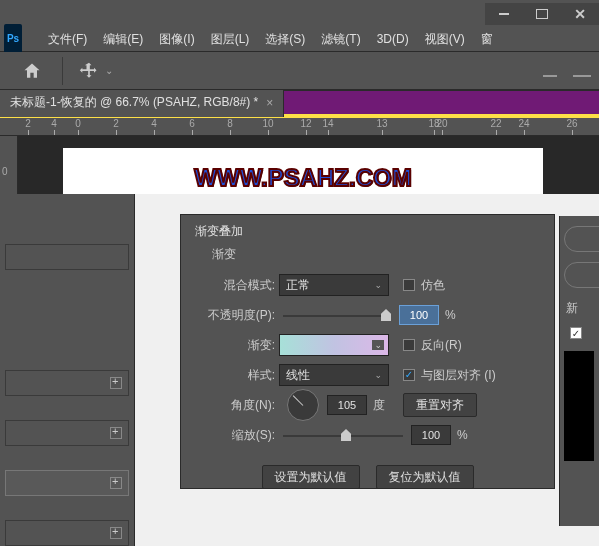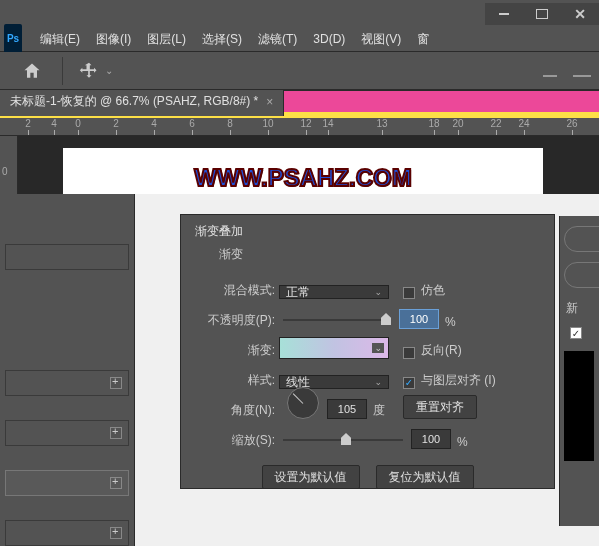--- a/index.html
+++ b/index.html
@@ -9,32 +9,32 @@
 .titlebar .tb-btn { width: 38px; height: 22px; display: flex; align-items: center; justify-content: center; color: #ccc; margin-top: 2px; }
 .titlebar .tb-btn:nth-child(1){ background: #444; }
 .titlebar .tb-btn:nth-child(2){ background: #444; }
 .titlebar .tb-btn:nth-child(3){ background: #444; }
 .tb-min, .tb-max, .tb-close { display:inline-block; }
 .tb-min::after { content:""; display:block; width:10px; height:2px; background:#ccc; }
 .tb-max::after { content:""; display:block; width:10px; height:8px; border:1px solid #ccc; }
 .tb-close { font-size:14px; font-weight:bold; color:#ccc; }
 
 .menubar { height: 26px; background: #535353; display: flex; align-items: center; padding: 0 4px; border-bottom: 1px solid #2a2a2a; }
-.ps-logo { width: 18px; height: 30px; background: #001e36; color: #31a8ff; font-size: 10px; font-weight: bold; display: flex; align-items: center; justify-content: center; border-radius: 2px; margin-right: 10px; }
+.ps-logo { width: 18px; height: 30px; background: #001e36; color: #31a8ff; font-size: 10px; font-weight: bold; display: flex; align-items: center; justify-content: center; border-radius: 2px; margin-right: 18px; }
 .menu-item { color: #e0e0e0; font-size: 12px; padding: 0 8px; line-height: 26px; cursor: default; }
 
 .toolbar { height: 38px; background: #535353; border-bottom: 1px solid #2a2a2a; display: flex; align-items: center; padding: 0 8px; position: relative; }
 .home-icon { width: 20px; height: 20px; color: #ccc; margin: 0 14px; }
 .tool-sep { width: 1px; height: 28px; background: #3a3a3a; margin: 0 6px; }
 .move-tool { width: 20px; height: 20px; color: #ccc; margin-left: 10px; }
 .dropdown-arrow { width: 8px; color: #aaa; margin-left: 6px; font-size: 10px; }
 .toolbar-right { position:absolute; right:8px; display:flex; gap:16px; color:#999; }
 .tr-dash { width:14px; height:2px; background:#999; display:inline-block; margin-top:10px; }
 
-.tab-row { height: 28px; background: #ec4899; border-top: 1px solid #2a2a2a; border-bottom: 6px solid #fde047; display: flex; align-items: center; }
+.tab-row { height: 28px; background: #701a75; border-top: 1px solid #2a2a2a; border-bottom: 4px solid #fde047; display: flex; align-items: center; }
 .doc-tab { height: 28px; background: #535353; color: #e0e0e0; font-size: 12px; padding: 0 10px; display: flex; align-items: center; gap: 8px; border-right: 1px solid #2a2a2a; }
 .doc-tab .close-x { color: #aaa; font-size: 12px; }
 
 .ruler-h { height: 18px; background: #535353; position: relative; overflow: hidden; border-bottom: 1px solid #2a2a2a; }
 .ruler-h .tick { position: absolute; top: 0; height: 18px; color: #aaa; font-size: 10px; text-align: center; width: 20px; }
 .ruler-h .tick::before { content:""; position:absolute; left:50%; bottom:0; width:1px; height:6px; background:#aaa; }
 
 .canvas-area { height: 90px; background: #282828; display: flex; position: relative; }
 .ruler-v { width: 18px; background: #535353; border-right: 1px solid #2a2a2a; position: relative; }
 .ruler-v .vtick { position:absolute; left:0; width:18px; color:#aaa; font-size:10px; text-align:left; padding-left:2px; }
@@ -44,24 +44,24 @@
 
 .lower-area { position: absolute; top: 194px; left: 0; right: 0; bottom: 0; background: #f0f0f0; }
 .left-panel { position:absolute; left:0; top:0; width:135px; height:100%; background:#535353; border-right:1px solid #2a2a2a; }
 .lp-row { height: 26px; border: 1px solid #3a3a3a; margin: 0 5px; display:flex; align-items:center; justify-content:flex-end; padding:0 6px; color:#ccc; }
 .lp-row.sel { background:#595959; border-color:#777; }
 .lp-plus { width:12px; height:12px; border:1px solid #888; position:relative; }
 .lp-plus::before { content:"+"; position:absolute; top:-3px; left:1px; font-size:11px; color:#ccc; }
 
 .dialog-panel { position: absolute; left: 180px; top: 20px; width: 375px; height: 275px; background: #535353; border: 1px solid #2a2a2a; padding: 4px 10px 10px; }
 .dlg-title { color: #e0e0e0; font-size: 12px; margin: 4px 0 6px 4px; font-family: Liberation Serif, serif; }
-.dlg-sub { color: #ccc; font-size: 12px; margin: 0 0 8px 28px; }
-.form-row { display: flex; align-items: flex-end; height: 28px; margin: 2px 0; }
+.dlg-sub { color: #ccc; font-size: 12px; margin: 0 0 8px 21px; }
+.form-row { display: flex; align-items: center; height: 28px; margin: 2px 0; }
 .form-label { width: 88px; text-align: right; color: #ccc; font-size: 12px; padding-right: 4px; }
-.form-select { width: 110px; height: 14px; background: #3a3a3a; border: 1px solid #222; color: #e0e0e0; font-size: 12px; padding: 0 6px; position: relative; display:flex; align-items:center; justify-content:space-between; }
+.form-select { width: 110px; height: 22px; background: #3a3a3a; border: 1px solid #222; color: #e0e0e0; font-size: 12px; padding: 0 6px; position: relative; display:flex; align-items:center; justify-content:space-between; }
 .form-select .sel-arrow { font-size: 9px; color: #aaa; }
 .chk { width: 12px; height: 12px; border: 1px solid #888; background: #3a3a3a; margin: 0 6px 0 14px; display:inline-flex; align-items:center; justify-content:center; }
 .chk.checked::after { content:"✓"; color:#3af; font-size:10px; line-height:1; }
 .chk-label { color: #ccc; font-size: 12px; }
 .slider-track { flex:1; height:20px; position:relative; margin:0 8px 0 4px; max-width:108px; }
 .slider-line { position:absolute; top:10px; left:0; right:0; height:2px; background:#3a3a3a; }
 .slider-thumb { position:absolute; top:4px; width:10px; height:12px; background:#ccc; clip-path: polygon(50% 0, 100% 40%, 100% 100%, 0 100%, 0 40%); }
 .num-input { width: 40px; height: 20px; background: #3a3a3a; border: 1px solid #222; color: #e0e0e0; font-size: 11px; text-align: center; display:flex; align-items:center; justify-content:center; }
 .num-input.hl { background:#4a7099; border-color:#6aa0d8; color:#fff; }
 .unit { color: #ccc; font-size: 12px; margin-left: 6px; }
@@ -89,20 +89,21 @@
   <div class="tb-btn">
       <span class="tb-max"></span>
     </div>
   <div class="tb-btn">
       <span class="tb-close">✕</span>
     </div>
 </div>
 
 <div class="menubar">
   <div class="ps-logo">Ps</div>
+  <div class="menu-item">文件(F)</div>
   <div class="menu-item">编辑(E)</div>
   <div class="menu-item">图像(I)</div>
   <div class="menu-item">图层(L)</div>
   <div class="menu-item">选择(S)</div>
   <div class="menu-item">滤镜(T)</div>
   <div class="menu-item">3D(D)</div>
   <div class="menu-item">视图(V)</div>
   <div class="menu-item">窗</div>
 </div>
 
@@ -134,21 +135,21 @@
   <span class="tick" style="left:68px">0</span>
   <span class="tick" style="left:106px">2</span>
   <span class="tick" style="left:144px">4</span>
   <span class="tick" style="left:182px">6</span>
   <span class="tick" style="left:220px">8</span>
   <span class="tick" style="left:258px">10</span>
   <span class="tick" style="left:296px">12</span>
   <span class="tick" style="left:318px">14</span>
   <span class="tick" style="left:372px">13</span>
   <span class="tick" style="left:424px">18</span>
-  <span class="tick" style="left:448px">20</span>
+  <span class="tick" style="left:432px">20</span>
   <span class="tick" style="left:486px">22</span>
   <span class="tick" style="left:514px">24</span>
   <span class="tick" style="left:562px">26</span>
 </div>
 
 <div class="canvas-area">
   <div class="ruler-v">
     <span class="vtick" style="top:30px">0</span>
     <span class="vtick" style="top:68px">2</span>
   </div>

